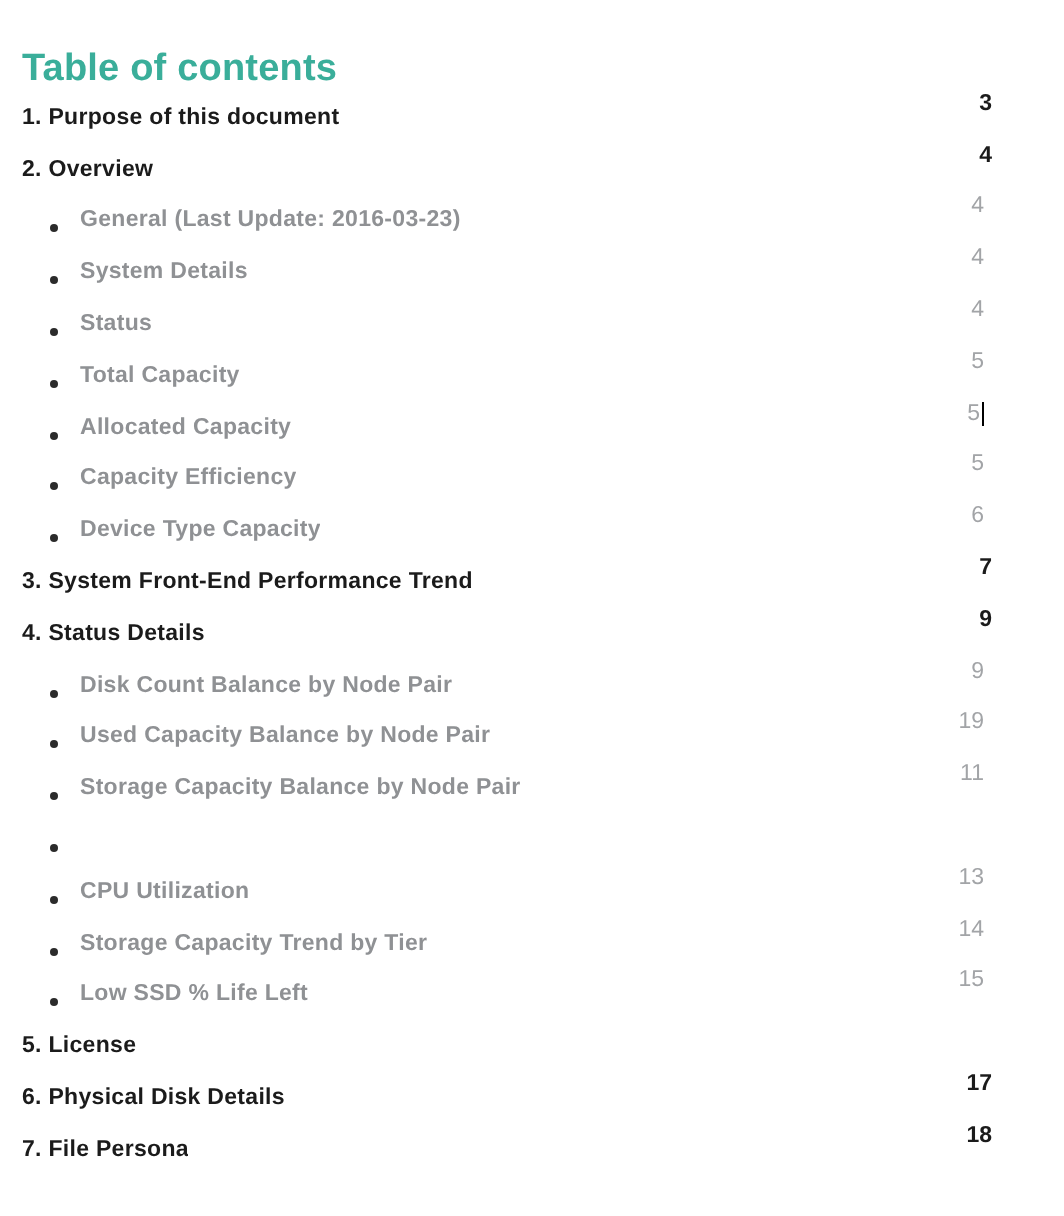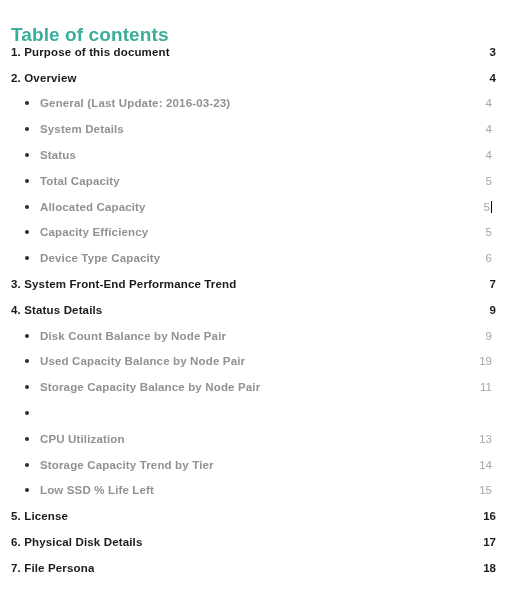--- a/index.html
+++ b/index.html
@@ -42,21 +42,21 @@
     width: 532px;
     list-style: none;
     margin: 0;
     padding: 0;
   }
 
   .toc-row {
     position: relative;
     height: 25.8px;
     display: flex;
-    align-items: center;
+    align-items: flex-end;
     box-sizing: border-box;
   }
 
   .toc-label {
     white-space: nowrap;
     overflow: hidden;
     text-overflow: ellipsis;
   }
 
   .toc-page-num {
@@ -248,23 +248,20 @@
       </li>
       <li class="toc-row level-2">
         <span class="bullet-icon"></span>
         <span class="toc-label">Low SSD % Life Left</span>
         <span class="toc-page-num">
           <span>15</span>
         </span>
       </li>
       <li class="toc-row level-1">
         <span class="toc-label">5. License</span>
-        <span class="toc-page-num">
-          <span>16</span>
-        </span>
       </li>
       <li class="toc-row level-1">
         <span class="toc-label">6. Physical Disk Details</span>
         <span class="toc-page-num">
           <span>17</span>
         </span>
       </li>
       <li class="toc-row level-1">
         <span class="toc-label">7. File Persona</span>
         <span class="toc-page-num">

